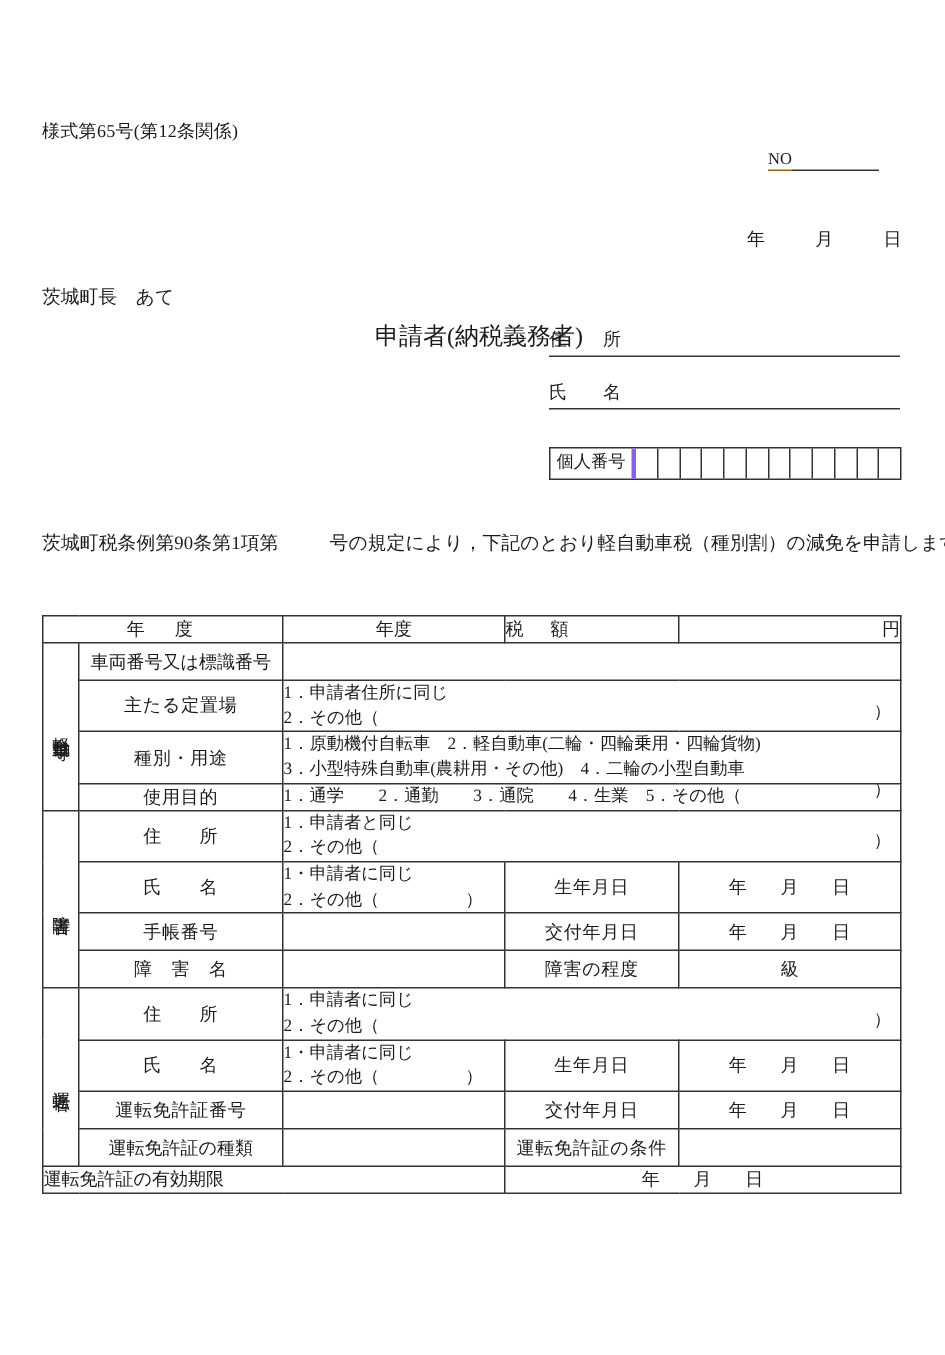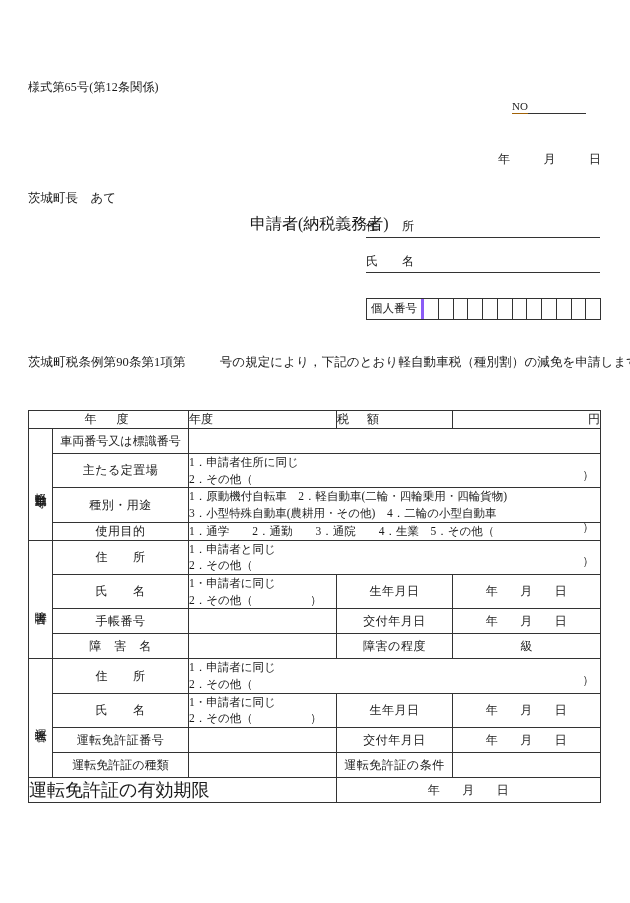--- a/index.html
+++ b/index.html
@@ -210,21 +210,21 @@
   .ctr { }
   .ymd {
     text-align: center;
     font-size: 12px;
     white-space: nowrap;
     letter-spacing: 0.5px;
     padding: 4px 2px;
   }
   .ymd .s { display: inline-block; width: 22px; }
   .hdr-year {
-    text-align: left;
+    text-align: center;
     padding-right: 5px;
     font-size: 12px;
   }
   .hdr-tax {
     text-align: left;
     font-size: 12px;
     letter-spacing: 3px;
   }
   .hdr-yen {
     text-align: right;
@@ -233,21 +233,21 @@
   }
   .hdr-nendo {
     text-align: center;
     font-size: 12px;
     letter-spacing: 4px;
   }
   .grade { text-align: center; font-size: 12px; }
   .lastrow-label {
     text-align: left;
     padding-left: 10px;
-    font-size: 18px;
+    font-size: 12px;
   }
 </style>
 </head>
 <body>
 
 <div class="page">
 
   <div class="form-code">様式第65号(第12条関係)</div>
 
   <div class="no-field">

